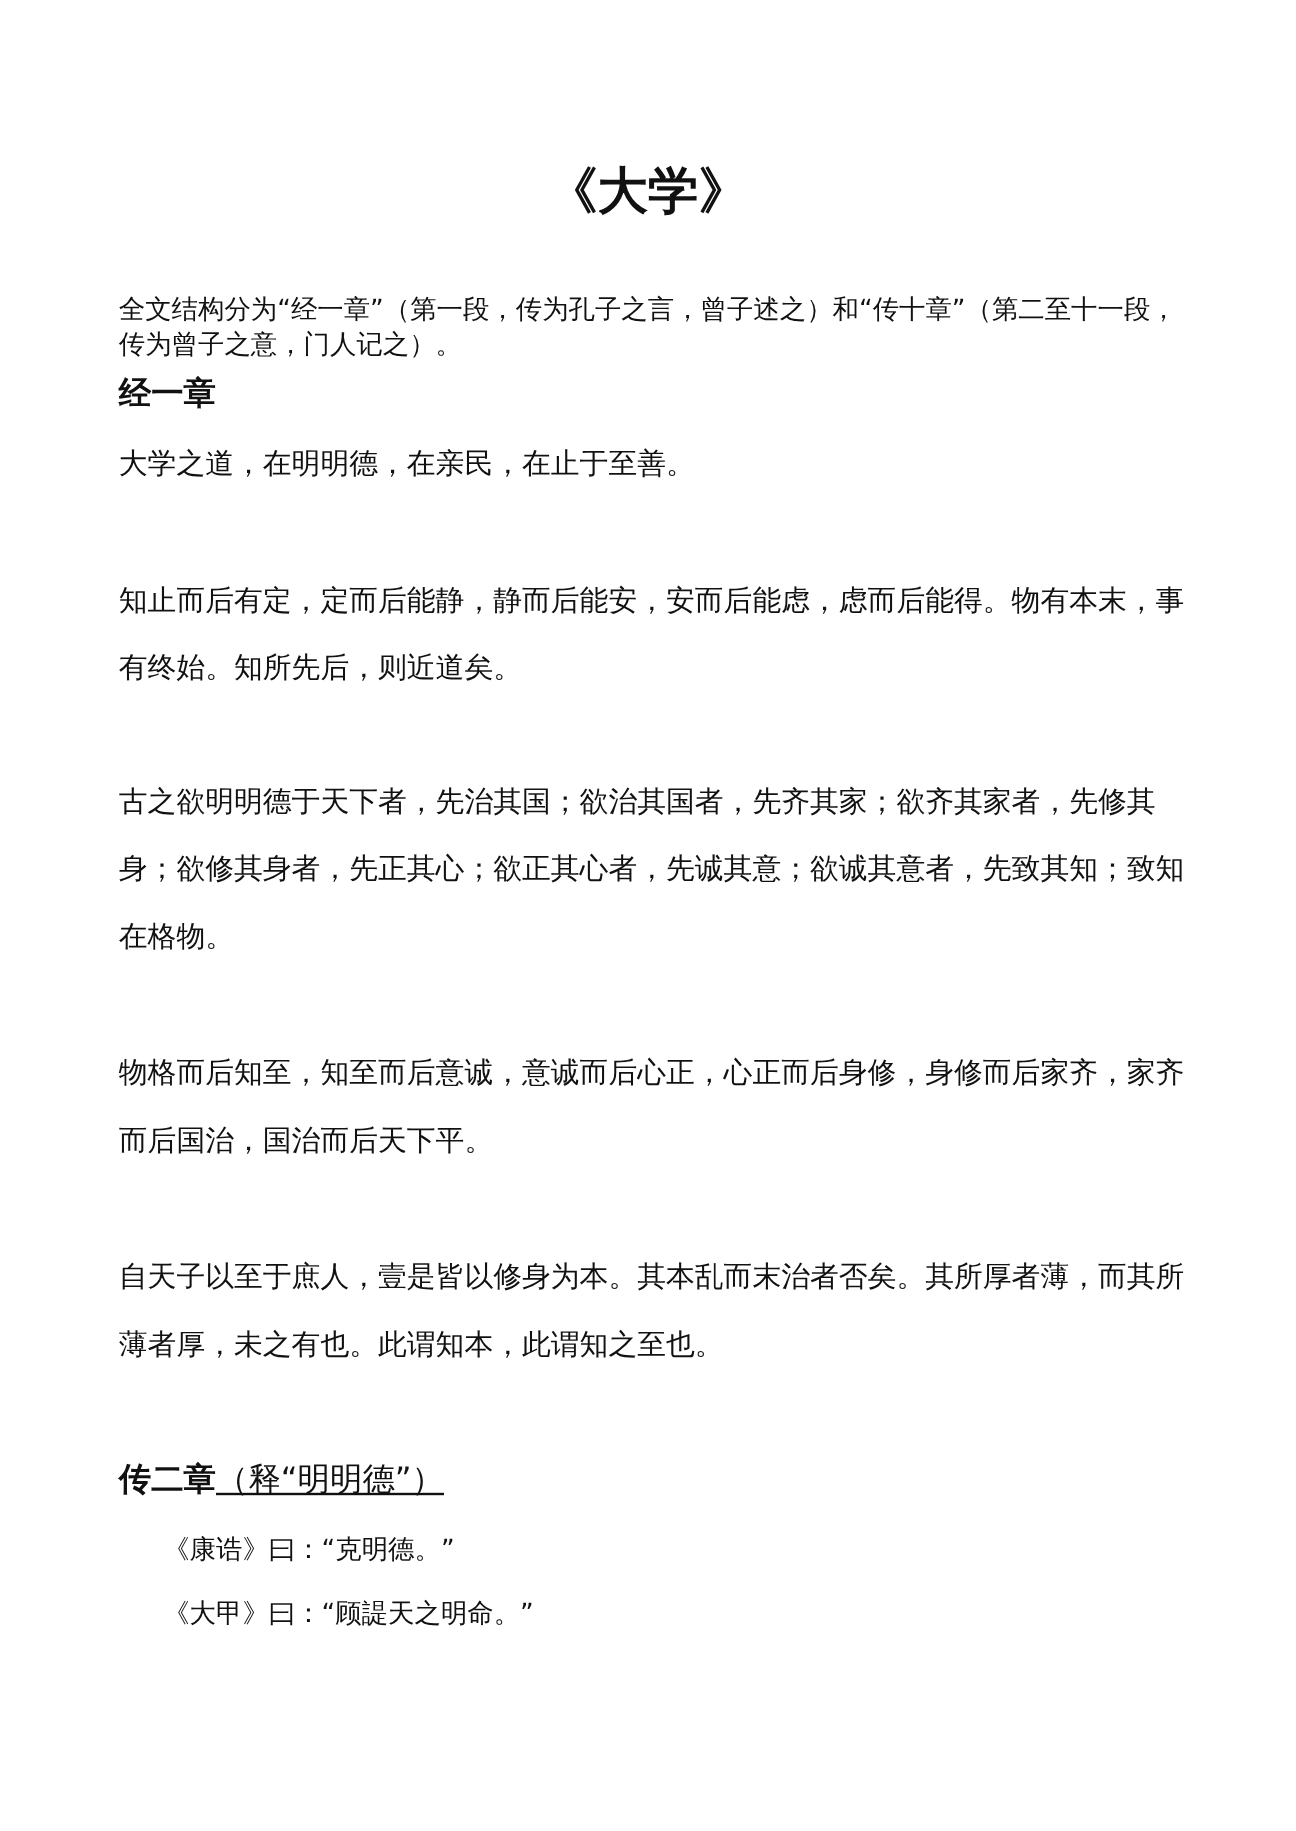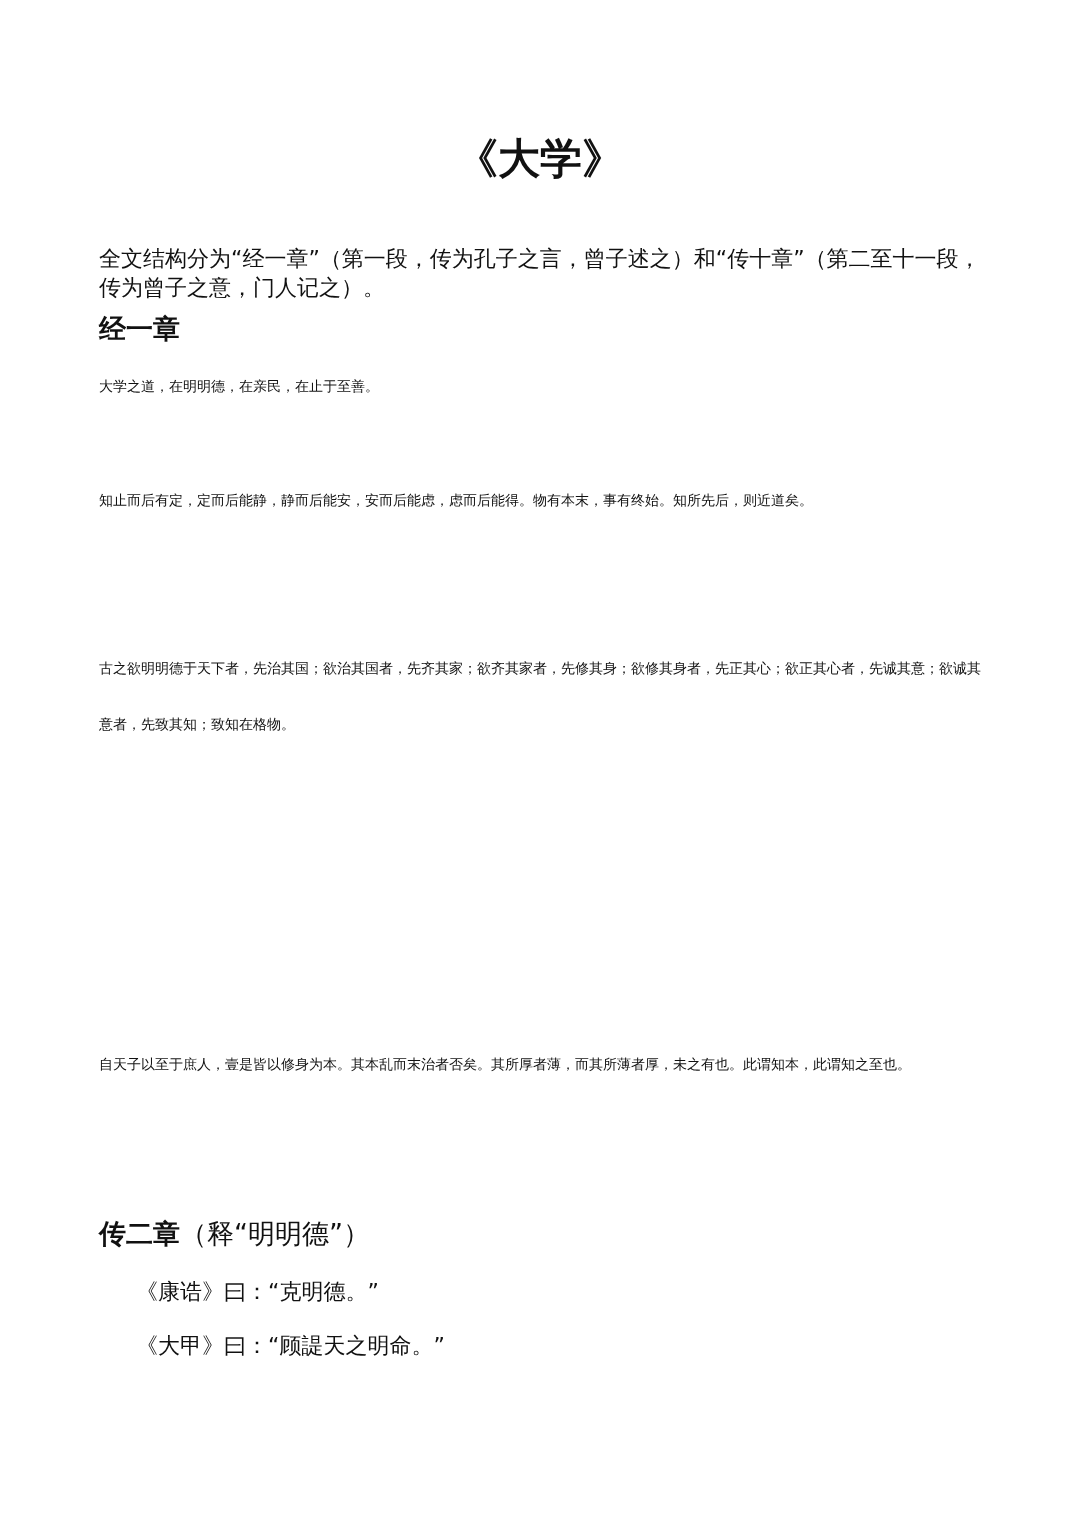--- a/index.html
+++ b/index.html
@@ -52,26 +52,27 @@
     }
     .section-heading {
       position: absolute;
       left: 99px;
       font-size: 27px;
       font-weight: bold;
       line-height: 34px;
     }
     .section-heading .note {
       font-weight: normal;
+      text-decoration: underline;
     }
     .para {
       position: absolute;
       left: 99px;
       width: 890px;
-      font-size: 14px;
+      font-size: 24px;
       line-height: 56px;
     }
     .quote {
       position: absolute;
       left: 99px;
       font-size: 22px;
       line-height: 30px;
       margin-left: 37px;
     }
   </style>
@@ -84,20 +85,21 @@
 
   <div class="intro">全文结构分为“经一章”（第一段，传为孔子之言，曾子述之）和“传十章”（第二至十一段，传为曾子之意，门人记之）。</div>
 
   <div class="section-heading" style="top:312px;">
     <span>经一章</span>
   </div>
 
   <div class="para" style="top:358px;">大学之道，在明明德，在亲民，在止于至善。</div>
   <div class="para" style="top:640px;">古之欲明明德于天下者，先治其国；欲治其国者，先齐其家；欲齐其家者，先修其身；欲修其身者，先正其心；欲正其心者，先诚其意；欲诚其意者，先致其知；致知在格物。</div>
   <div class="para" style="top:472px;">知止而后有定，定而后能静，静而后能安，安而后能虑，虑而后能得。物有本末，事有终始。知所先后，则近道矣。</div>
+  <div class="para" style="top:866px;">物格而后知至，知至而后意诚，意诚而后心正，心正而后身修，身修而后家齐，家齐而后国治，国治而后天下平。</div>
   <div class="para" style="top:1036px;">自天子以至于庶人，壹是皆以修身为本。其本乱而末治者否矣。其所厚者薄，而其所薄者厚，未之有也。此谓知本，此谓知之至也。</div>
 
   <div class="section-heading" style="top:1217px;">
     <span>传二章</span><span class="note">（释“明明德”）</span>
   </div>
 
   <div class="quote" style="top:1277px;">《康诰》曰：“克明德。”</div>
   <div class="quote" style="top:1331px;">《大甲》曰：“顾諟天之明命。”</div>
 
 </div>

